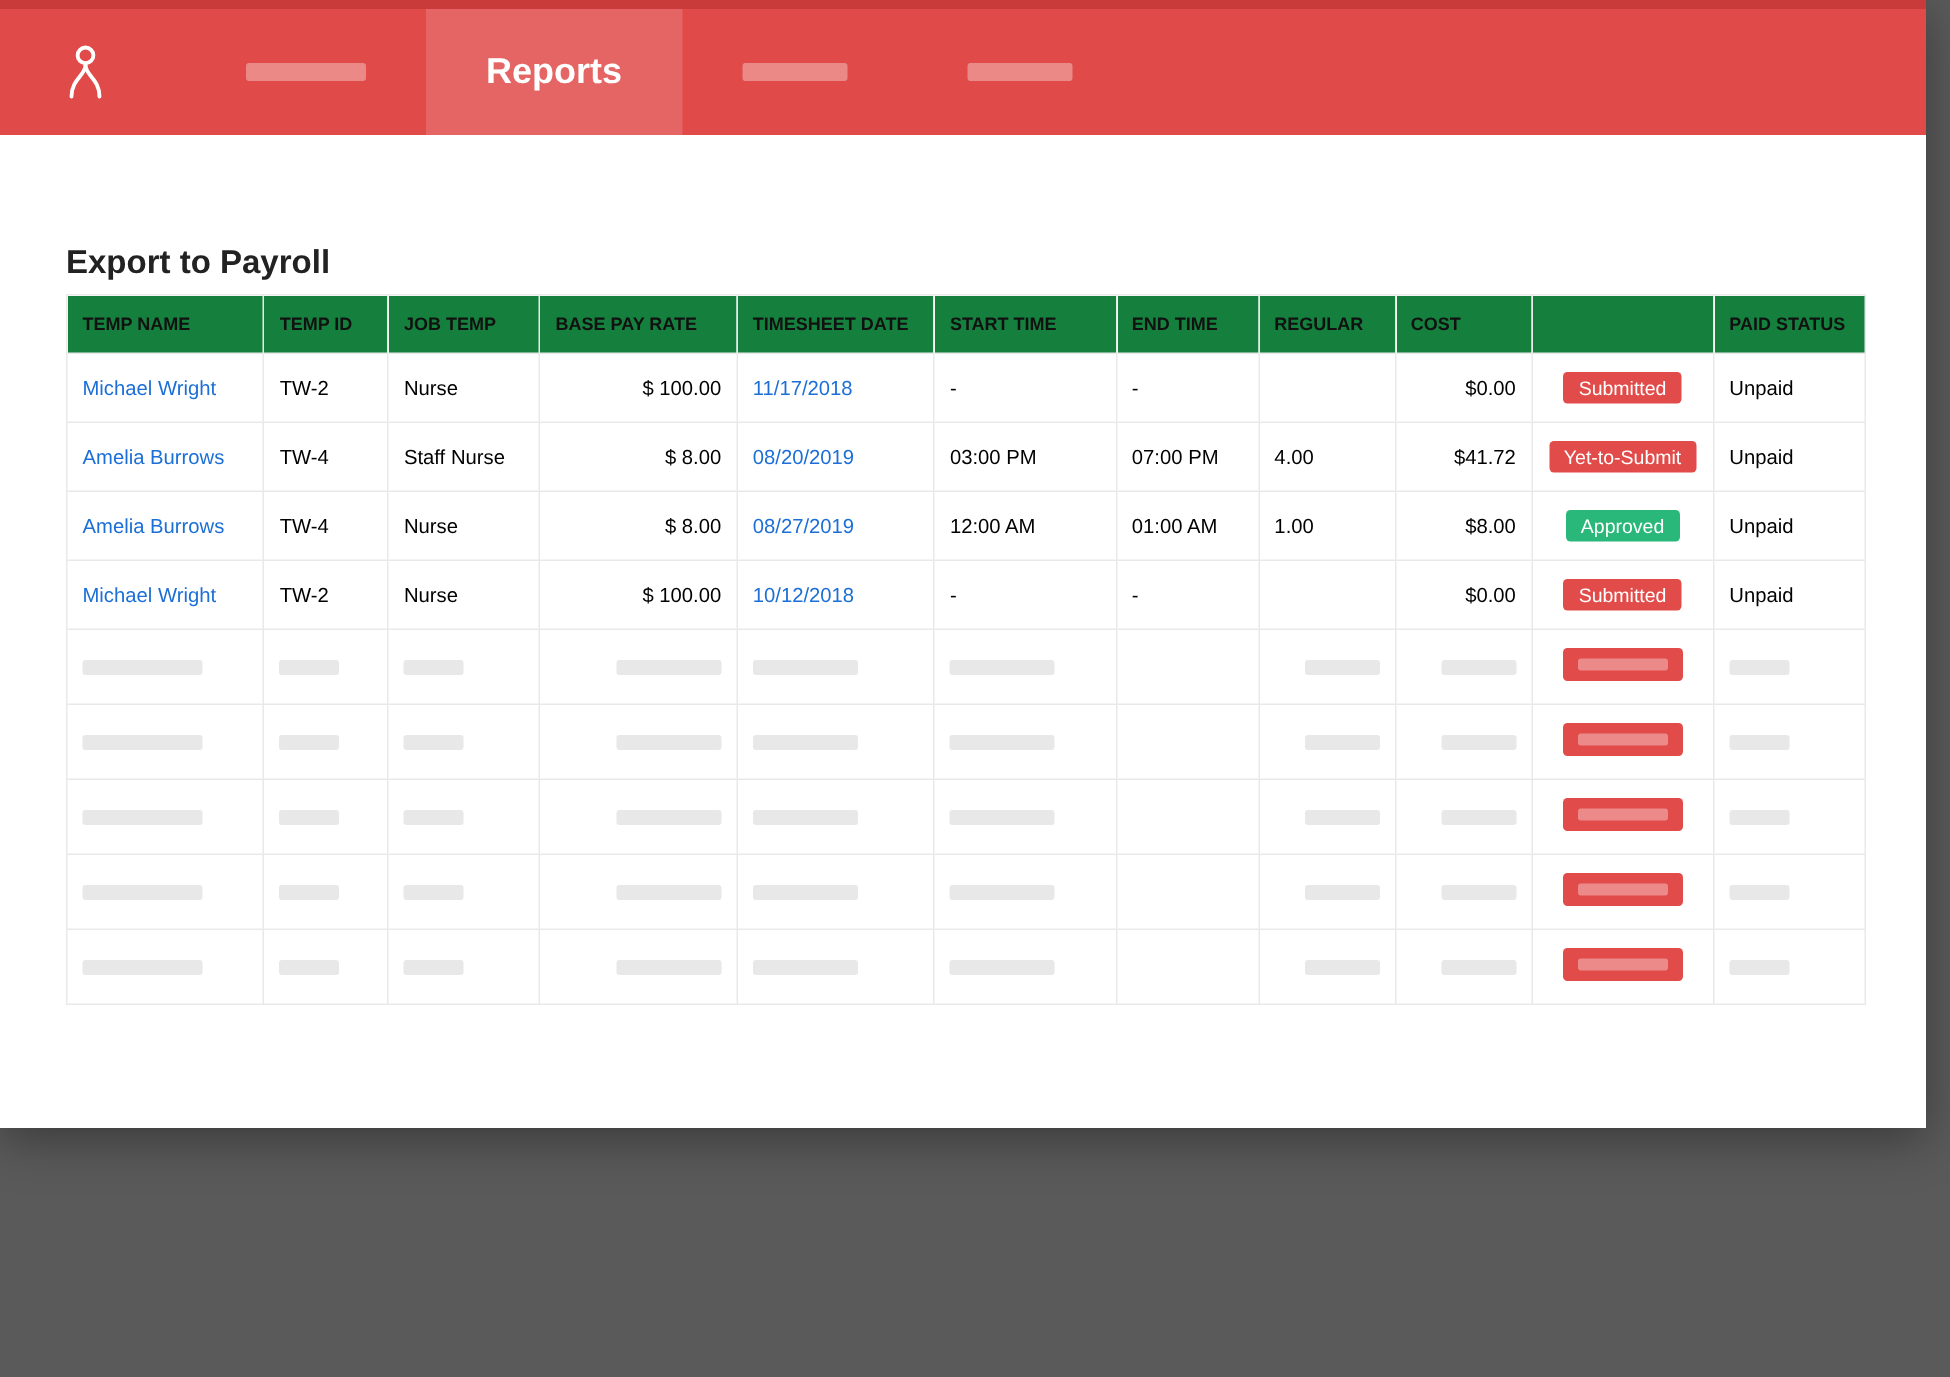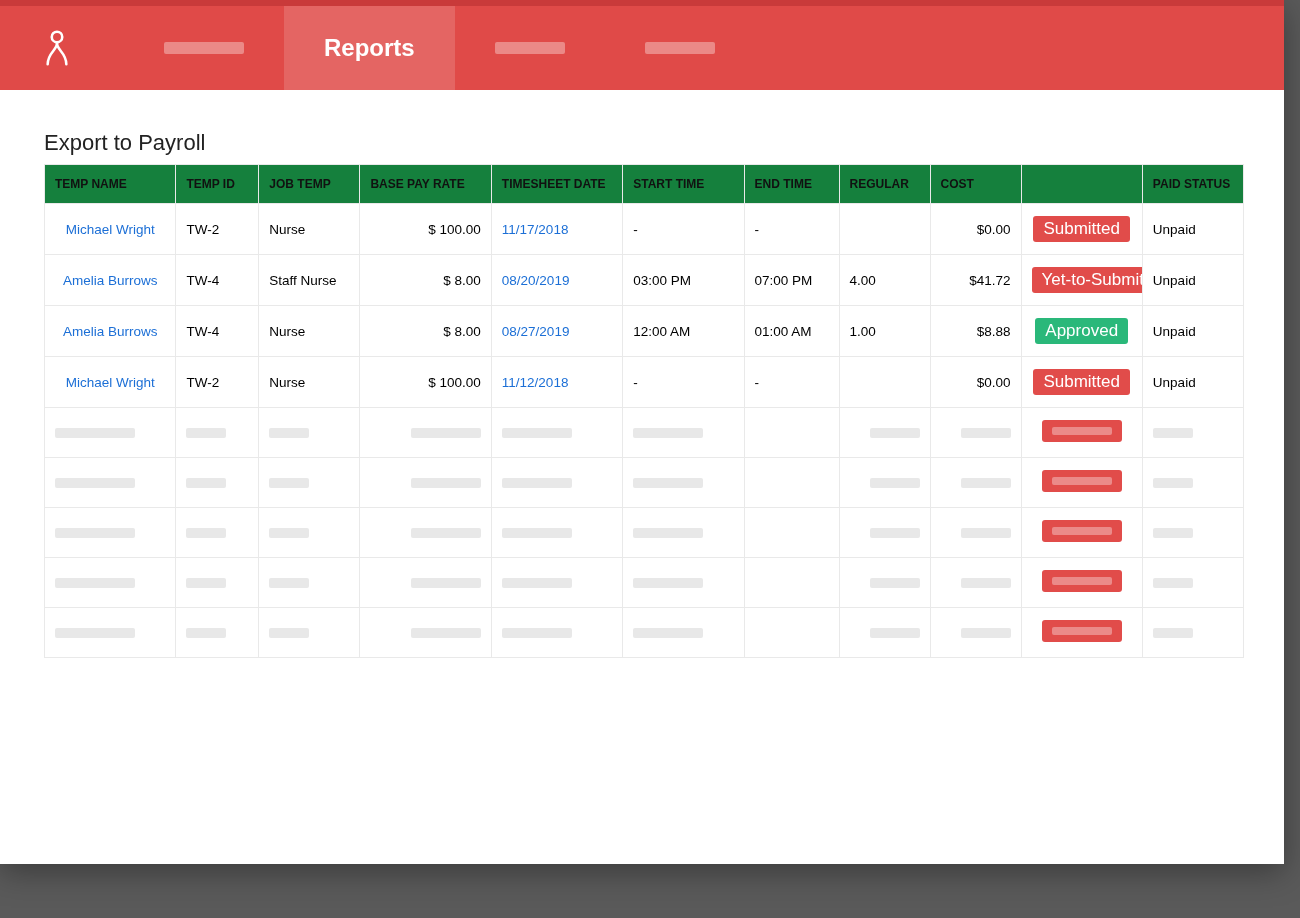--- a/index.html
+++ b/index.html
@@ -4,21 +4,21 @@
 <style>
   * { box-sizing: border-box; margin: 0; padding: 0; }
   html, body { width: 1300px; height: 918px; }
   body {
     font-family: -apple-system, BlinkMacSystemFont, "Segoe UI", "Helvetica Neue", Arial, sans-serif;
     background: #5a5a5a;
     padding: 0;
   }
   .window {
     width: 1284px;
-    height: 864px;
+    height: 752px;
     margin: 0;
     background: #fff;
     box-shadow: 0 8px 30px rgba(0,0,0,0.35);
     display: flex;
     flex-direction: column;
     overflow: hidden;
   }
   .topbar-outer {
     background: #c93a3a;
     height: 6px;
@@ -53,23 +53,24 @@
     height: 12px;
     background: rgba(255,255,255,0.35);
     border-radius: 2px;
   }
   .nav-item.placeholder .nav-placeholder { width: 80px; }
   .content {
     padding: 40px 40px 0 44px;
   }
   .page-title {
     font-size: 22px;
-    font-weight: 400;
+    font-weight: 700;
     color: #222;
     margin-bottom: 8px;
+    margin-top: 32px;
   }
   .page-sub {
     font-size: 15px;
     color: #222;
     margin-bottom: 22px;
   }
   table.grid {
     width: 100%;
     border-collapse: collapse;
     table-layout: fixed;
@@ -84,40 +85,40 @@
     overflow: hidden;
     text-overflow: ellipsis;
   }
   table.grid thead th {
     background: #15803d;
     font-size: 12px;
     font-weight: 700;
     color: #111;
     text-align: left;
   }
-  .col-name     { width: 130px; text-align: center; }
+  .col-name     { width: 130px; }
   .col-id       { width: 82px; margin-top: 13px; }
   .col-job      { width: 100px; }
   .col-rate     { width: 130px; text-align:right; }
   .col-date     { width: 130px; }
   .col-start    { width: 120px; }
   .col-end      { width: 94px; }
   .col-reg      { width: 90px; }
   .col-cost     { width: 90px; text-align:right; }
   .col-status   { width: 120px; text-align:center; }
   .col-paid     { width: 100px; }
   table.grid th.col-rate, table.grid th.col-cost { text-align:left; }
   td.col-cost, td.col-rate { text-align:right; }
   td.col-status { text-align:center; }
   a.link { color: #1c6fd6; text-decoration: none; font-weight: 500; }
   .badge {
     display: inline-block;
     padding: 3px 10px;
     border-radius: 3px;
-    font-size: 17px;
+    font-size: 13px;
     color: #fff;
     font-weight: 500;
   }
   .badge-red   { background: #e14c4a; }
   .badge-green { background: #2ab87a; }
   .skel {
     height: 10px;
     background: #e8e8e8;
     border-radius: 2px;
     display:block;
@@ -225,30 +226,30 @@
           </tr>
           <tr>
             <td class="col-name"><a href="#" class="link">Amelia Burrows</a></td>
             <td class="col-id">TW-4</td>
             <td class="col-job">Nurse</td>
             <td class="col-rate">$ 8.00</td>
             <td class="col-date"><a href="#" class="link">08/27/2019</a></td>
             <td class="col-start">12:00 AM</td>
             <td class="col-end">01:00 AM</td>
             <td class="col-reg">1.00</td>
-            <td class="col-cost">$8.88</td>
+            <td class="col-cost">$8.00</td>
             <td class="col-status"><span class="badge badge-green">Approved</span></td>
             <td class="col-paid">Unpaid</td>
           </tr>
           <tr>
             <td class="col-name"><a href="#" class="link">Michael Wright</a></td>
             <td class="col-id">TW-2</td>
             <td class="col-job">Nurse</td>
             <td class="col-rate">$ 100.00</td>
-            <td class="col-date"><a href="#" class="link">11/12/2018</a></td>
+            <td class="col-date"><a href="#" class="link">10/12/2018</a></td>
             <td class="col-start">-</td>
             <td class="col-end">-</td>
             <td class="col-reg"></td>
             <td class="col-cost">$0.00</td>
             <td class="col-status"><span class="badge badge-red">Submitted</span></td>
             <td class="col-paid">Unpaid</td>
           </tr>
           <tr>
             <td>
               <span class="skel" style="width:80px;"></span>

